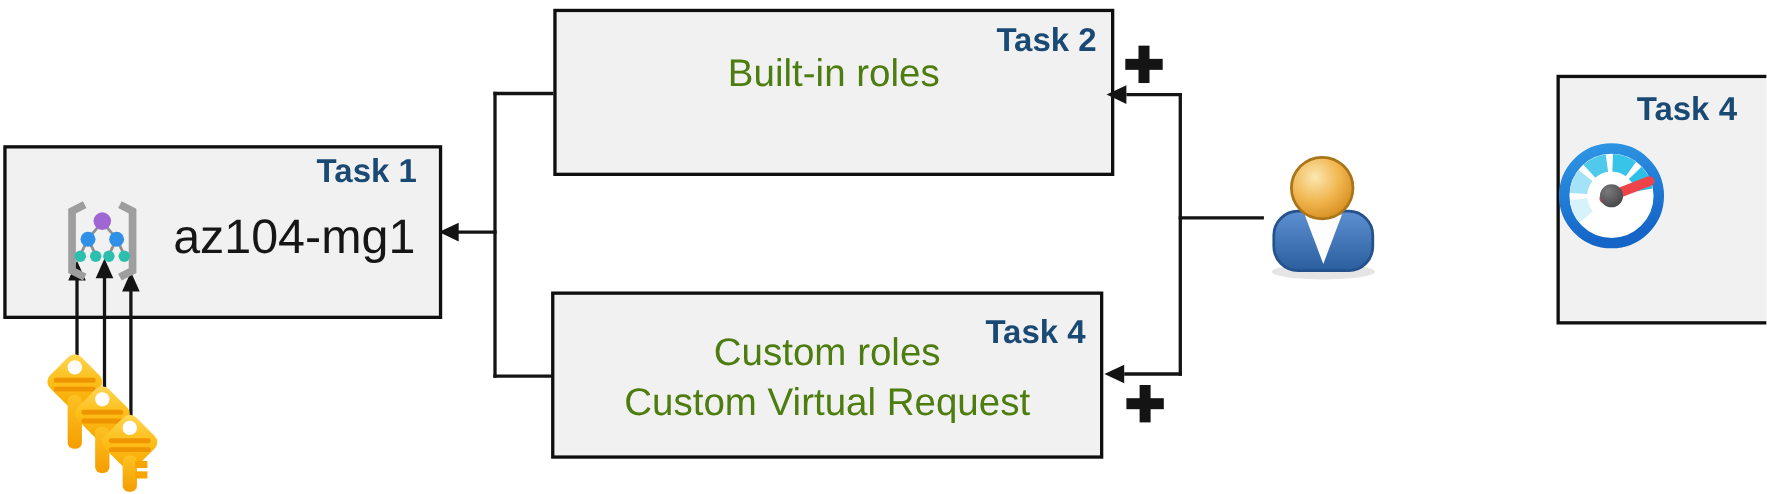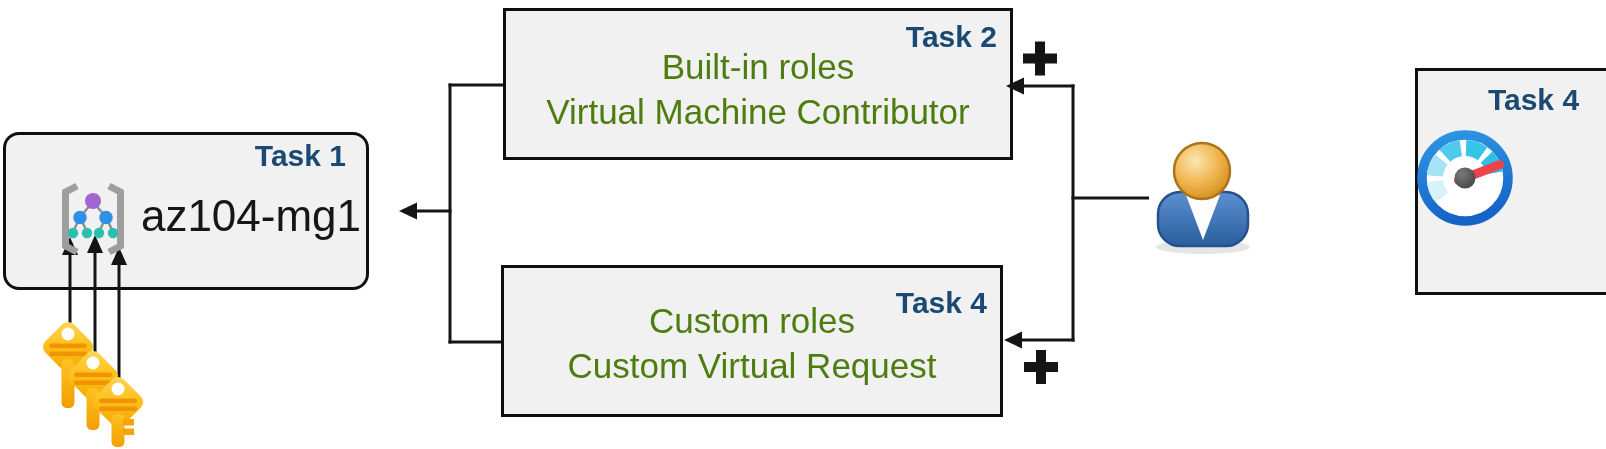--- a/index.html
+++ b/index.html
@@ -16,30 +16,29 @@
   .bodytext{font-size:35px;line-height:45px;text-align:center;color:#4d7c0f;}
   .abs{position:absolute;}
   .center{text-align:center;}
   svg.overlay{position:absolute;left:0;top:0;pointer-events:none;}
 </style>
 </head>
 <body>
 
 <div class="canvas">
 
-  <div class="box" style="left:3px;top:132px;width:366px;height:158px;border-radius:16px;">
+  <div class="box" style="left:3px;top:132px;width:399px;height:158px;">
     <div class="tag" style="right:20px;top:4px;">Task 1</div>
     <div class="abs" style="left:130px;right:0;top:56px;font-size:44px;text-align:center;">az104-mg1</div>
   </div>
 
   <div class="box" style="left:503px;top:8px;width:510px;height:152px;">
     <div class="tag" style="right:13px;top:9px;">Task 2</div>
     <div class="abs bodytext" style="left:0;right:0;top:33px;">
       <div>Built-in roles</div>
-      <div>Virtual Machine Contributor</div>
     </div>
   </div>
 
   <div class="box" style="left:501px;top:265px;width:502px;height:152px;">
     <div class="tag" style="right:13px;top:18px;">Task 4</div>
     <div class="abs bodytext" style="left:0;right:0;top:30px;">
       <div>Custom roles</div>
       <div>Custom Virtual Request</div>
     </div>
   </div>

